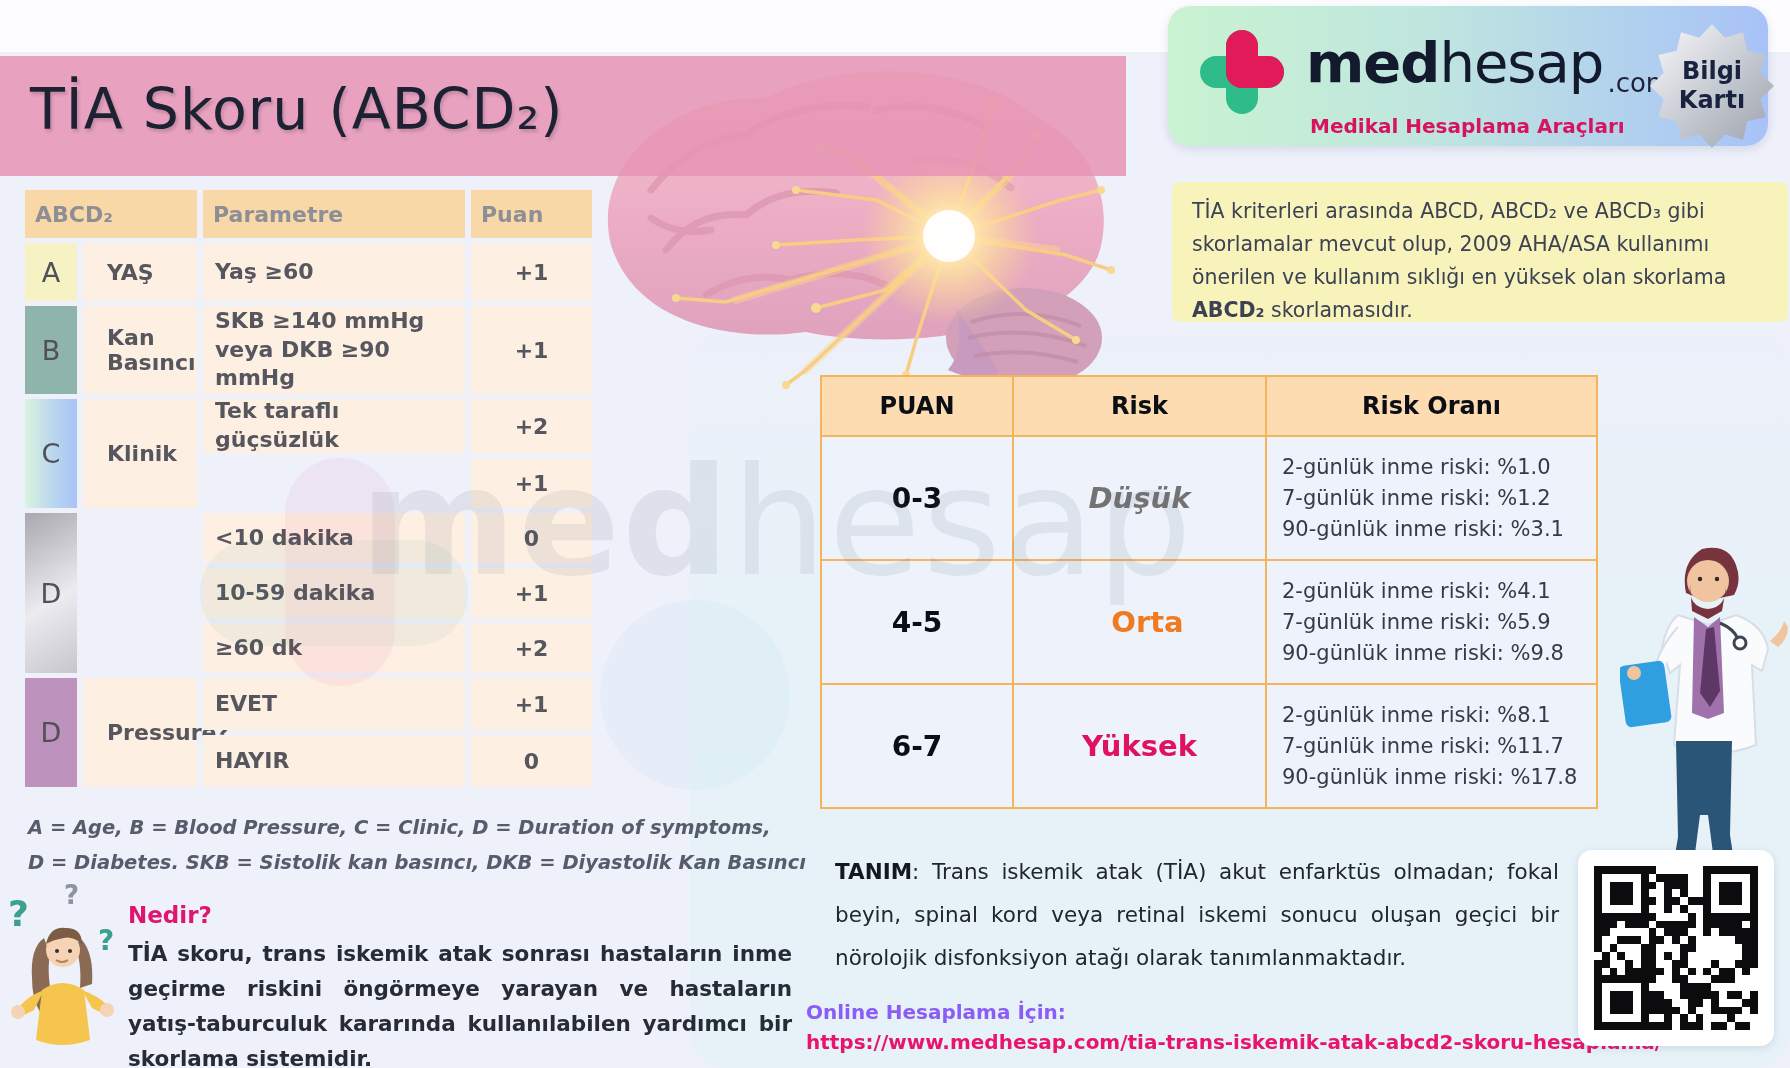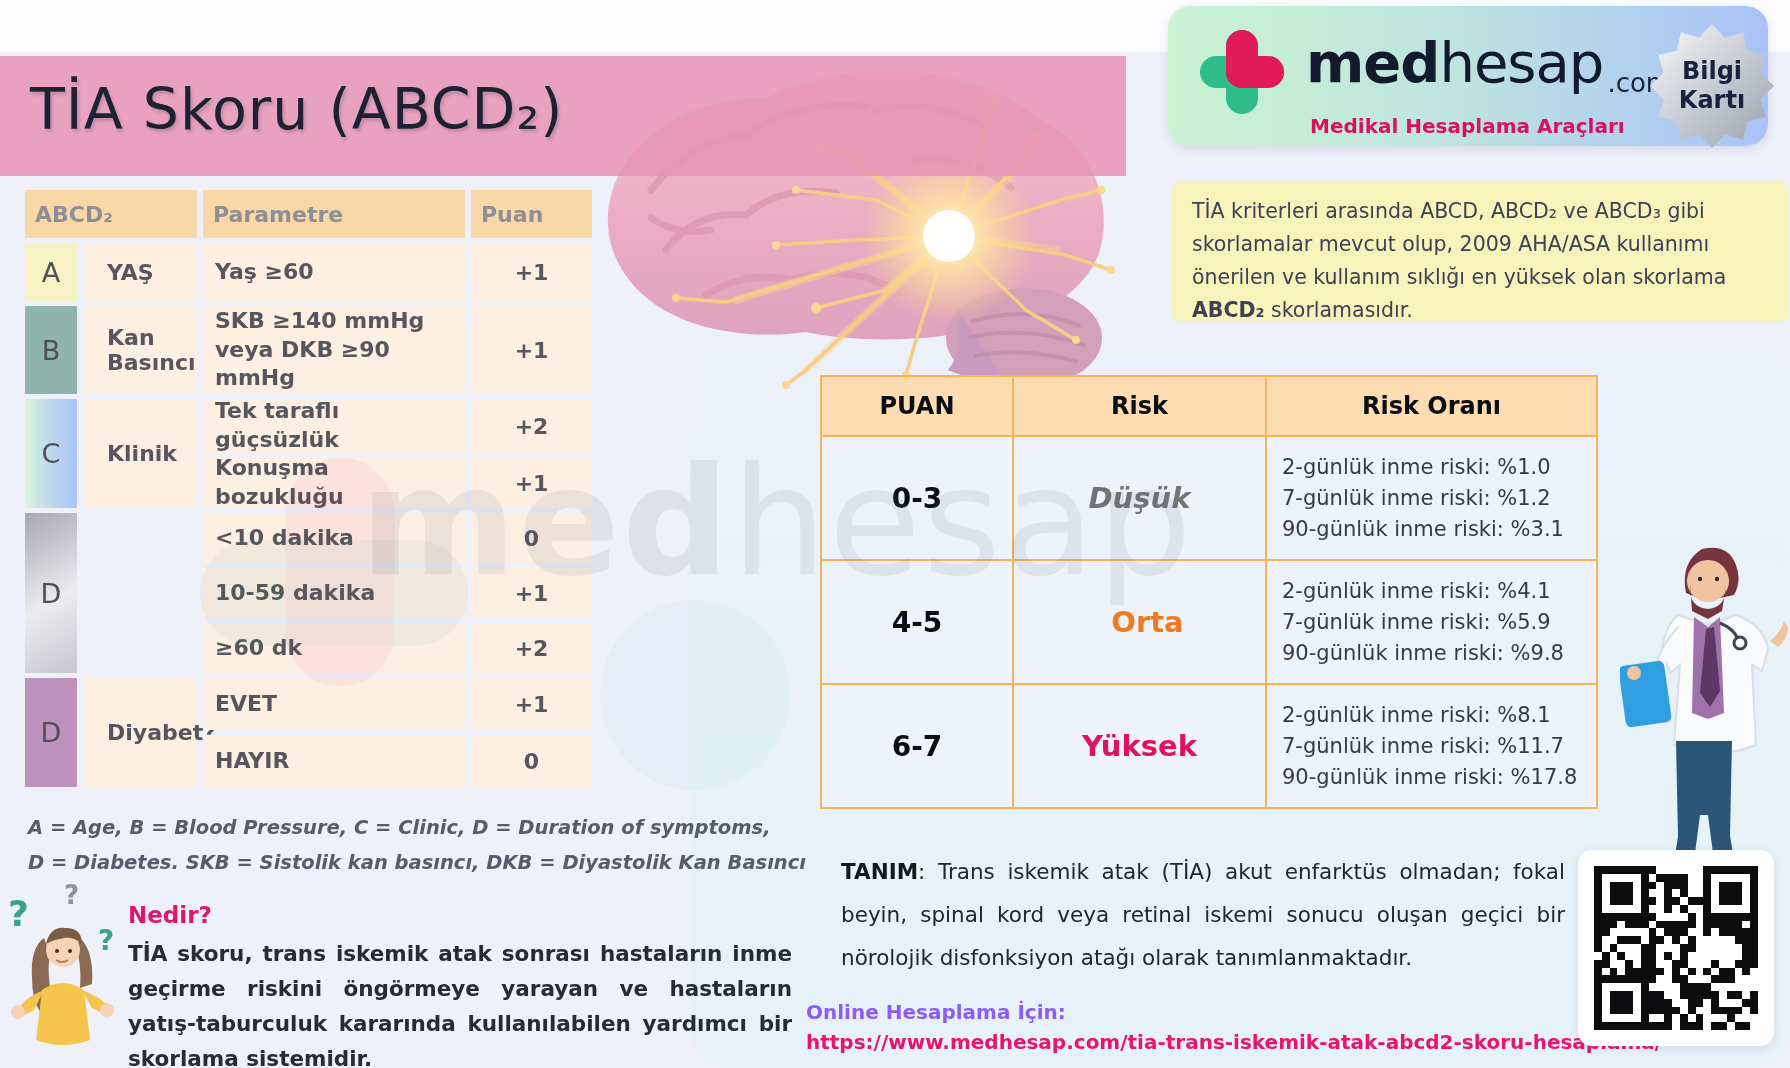--- a/index.html
+++ b/index.html
@@ -71,21 +71,21 @@
   .risk-table th,.risk-table td{border:2px solid #f5b45a;}
   .risk-table th{background:#fcdcb0;height:56px;font-size:24px;color:#0b0e15;}
   .risk-table td{background:#edf2fb;height:120px;}
   .col-puan{width:192px;} .col-risk{width:253px;} .col-oran{width:331px;}
   .td-puan{text-align:center;font-weight:bold;font-size:28px;color:#0b0e15;}
   .td-risk{text-align:center;font-weight:bold;font-size:29px;}
   .td-oran div{font-size:21px;color:#333b49;line-height:31px;padding-left:14px;}
 
   
   .tanim{left:835px;top:850px;width:724px;z-index:10;font-size:21.5px;line-height:43px;
-    color:#21262f;text-align:justify;margin-left:6px;}
+    color:#21262f;text-align:justify;}
   .tanim b{color:#14181f;}
   .online-label{left:806px;top:1000px;z-index:10;font-size:20px;font-weight:bold;color:#8b5cf6;}
   .online-link{left:806px;top:1030px;z-index:10;font-size:20px;font-weight:bold;color:#e8146e;
     text-decoration:none;}
   .nedir-heading{left:128px;top:902px;z-index:10;font-size:23px;font-weight:bold;color:#e0156e;}
   .nedir-body{left:128px;top:936px;width:664px;z-index:10;font-size:21.5px;font-weight:bold;
     line-height:35px;color:#262b36;text-align:justify;}
 
   
   .watermark{left:360px;top:435px;z-index:40;pointer-events:none;font-size:150px;
@@ -226,33 +226,32 @@
 
   <div class="st-cell st-letter bg-b" style="grid-column:1;grid-row:3">B</div>
   <div class="st-cell st-label" style="grid-column:2;grid-row:3">Kan Basıncı</div>
   <div class="st-cell st-param" style="grid-column:3;grid-row:3">SKB ≥140 mmHg veya DKB ≥90 mmHg</div>
   <div class="st-cell st-score" style="grid-column:4;grid-row:3">+1</div>
 
   <div class="st-cell st-letter bg-c" style="grid-column:1;grid-row:4/6">C</div>
   <div class="st-cell st-label" style="grid-column:2;grid-row:4/6">Klinik</div>
   <div class="st-cell st-param" style="grid-column:3;grid-row:4">Tek taraflı güçsüzlük</div>
   <div class="st-cell st-score" style="grid-column:4;grid-row:4">+2</div>
-  <div class="st-cell st-param" style="grid-column:3;grid-row:5">Konuşma bozukluğu</div>
   <div class="st-cell st-score" style="grid-column:4;grid-row:5">+1</div>
 
   <div class="st-cell st-letter bg-d1" style="grid-column:1;grid-row:6/9">D</div>
   <div class="st-cell st-param" style="grid-column:3;grid-row:6">&lt;10 dakika</div>
   <div class="st-cell st-score" style="grid-column:4;grid-row:6">0</div>
   <div class="st-cell st-param" style="grid-column:3;grid-row:7">10-59 dakika</div>
   <div class="st-cell st-score" style="grid-column:4;grid-row:7">+1</div>
   <div class="st-cell st-param" style="grid-column:3;grid-row:8">≥60 dk</div>
   <div class="st-cell st-score" style="grid-column:4;grid-row:8">+2</div>
 
   <div class="st-cell st-letter bg-d2" style="grid-column:1;grid-row:9/11">D</div>
-  <div class="st-cell st-label" style="grid-column:2;grid-row:9/11">Diyabet?</div>
+  <div class="st-cell st-label" style="grid-column:2;grid-row:9/11">Pressure?</div>
   <div class="st-cell st-param" style="grid-column:3;grid-row:9">EVET</div>
   <div class="st-cell st-score" style="grid-column:4;grid-row:9">+1</div>
   <div class="st-cell st-param" style="grid-column:3;grid-row:10">HAYIR</div>
   <div class="st-cell st-score" style="grid-column:4;grid-row:10">0</div>
 </div>
 
 <div class="abs footnote">
   <div>A = Age, B = Blood Pressure, C = Clinic, D = Duration of symptoms,</div>
   <div>D = Diabetes. SKB = Sistolik kan basıncı, DKB = Diyastolik Kan Basıncı</div>
 </div>

